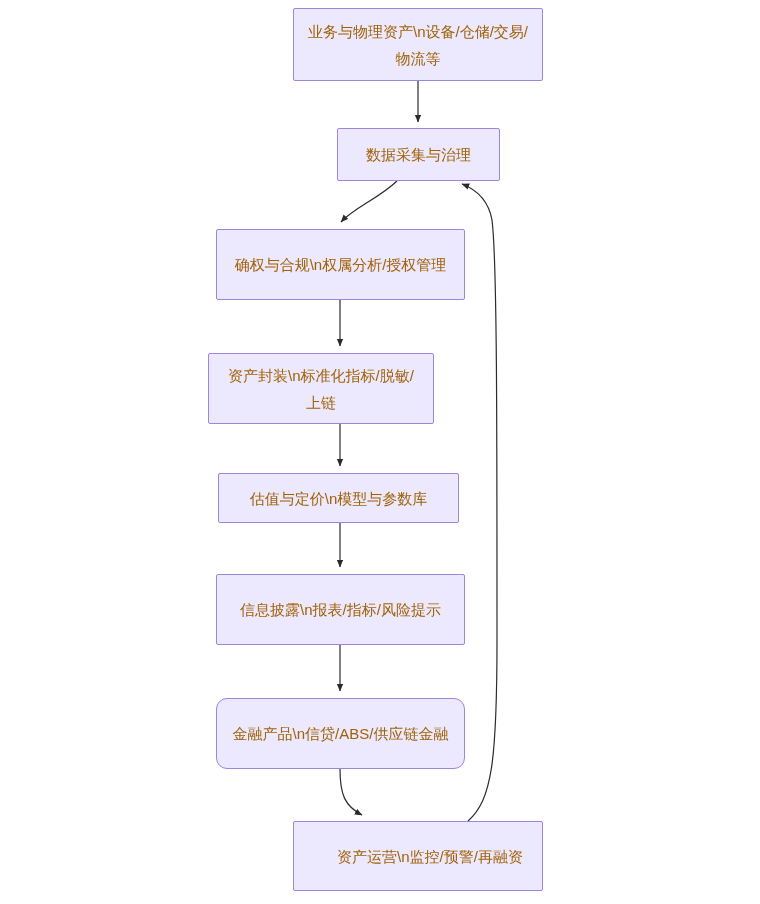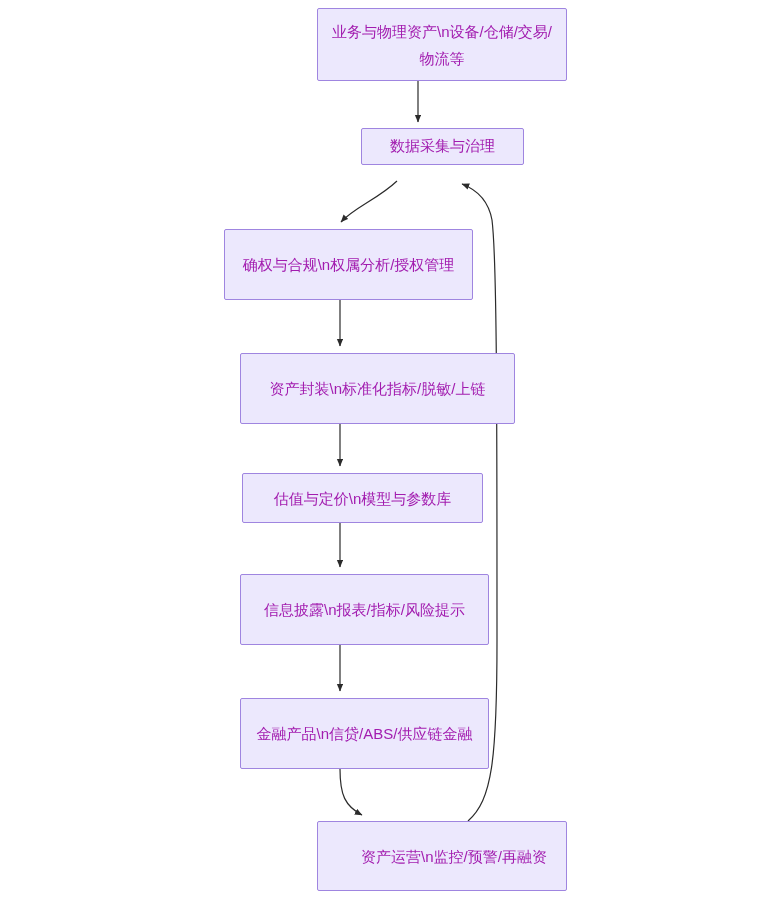--- a/index.html
+++ b/index.html
@@ -28,25 +28,24 @@
   .node {
     position: absolute;
     box-sizing: border-box;
     background: #ECE8FD;
     border: 1px solid #9F85E0;
     border-radius: 2px;
     display: flex;
     align-items: center;
     justify-content: center;
     text-align: center;
-    color: #a21caf;
+    color: #a16207;
     font-size: 15px;
     line-height: 27px;
     font-family: "Liberation Sans", "DejaVu Sans", sans-serif;
-    margin-left: 24px;
   }
   .node-label {
     display: block;
     padding: 0 14px;
     white-space: normal;
     word-break: break-word;
   }
 </style>
 </head>
 <body>
@@ -74,41 +73,41 @@
 
     <path d="M 340,769 C 340,795 345,806 362,815" fill="none" stroke="#2b2b2b" stroke-width="1.2" marker-end="url(#arrowhead)"></path>
 
     <path d="M 468,821 C 492,800 497,760 497,640 C 497,420 497,260 492,220 C 488,198 475,189 462,184" fill="none" stroke="#2b2b2b" stroke-width="1.2" marker-end="url(#arrowhead)"></path>
   </svg>
 
   <div class="node" style="left:293px; top:8px; width:250px; height:73px;">
     <span class="node-label">业务与物理资产\n设备/仓储/交易/物流等</span>
   </div>
 
-  <div class="node" style="left:337px; top:128px; width:163px; height:37px;font-family:Liberation Serif, serif;">
+  <div class="node" style="left:337px; top:128px; width:163px; height:53px;">
     <span class="node-label">数据采集与治理</span>
   </div>
 
-  <div class="node" style="left:200px; top:229px; width:249px; height:71px;">
+  <div class="node" style="left:216px; top:229px; width:249px; height:71px;">
     <span class="node-label">确权与合规\n权属分析/授权管理</span>
   </div>
 
-  <div class="node" style="left:216px; top:353px; width:275px; height:71px;">
+  <div class="node" style="left:208px; top:353px; width:226px; height:71px;">
     <span class="node-label">资产封装\n标准化指标/脱敏/上链</span>
   </div>
 
   <div class="node" style="left:216px; top:574px; width:249px; height:71px;">
     <span class="node-label">信息披露\n报表/指标/风险提示</span>
   </div>
 
   <div class="node" style="left:218px; top:473px; width:241px; height:50px;">
     <span class="node-label">估值与定价\n模型与参数库</span>
   </div>
 
-  <div class="node" style="left:216px; top:698px; width:249px; height:71px;">
+  <div class="node" style="left:216px; top:698px; width:249px; height:71px;border-radius:11px;">
     <span class="node-label">金融产品\n信贷/ABS/供应链金融</span>
   </div>
 
   <div class="node" style="left:293px; top:821px; width:250px; height:70px;padding-left:24px;">
     <span class="node-label">资产运营\n监控/预警/再融资</span>
   </div>
 
 </div>
 
 </body></html>

